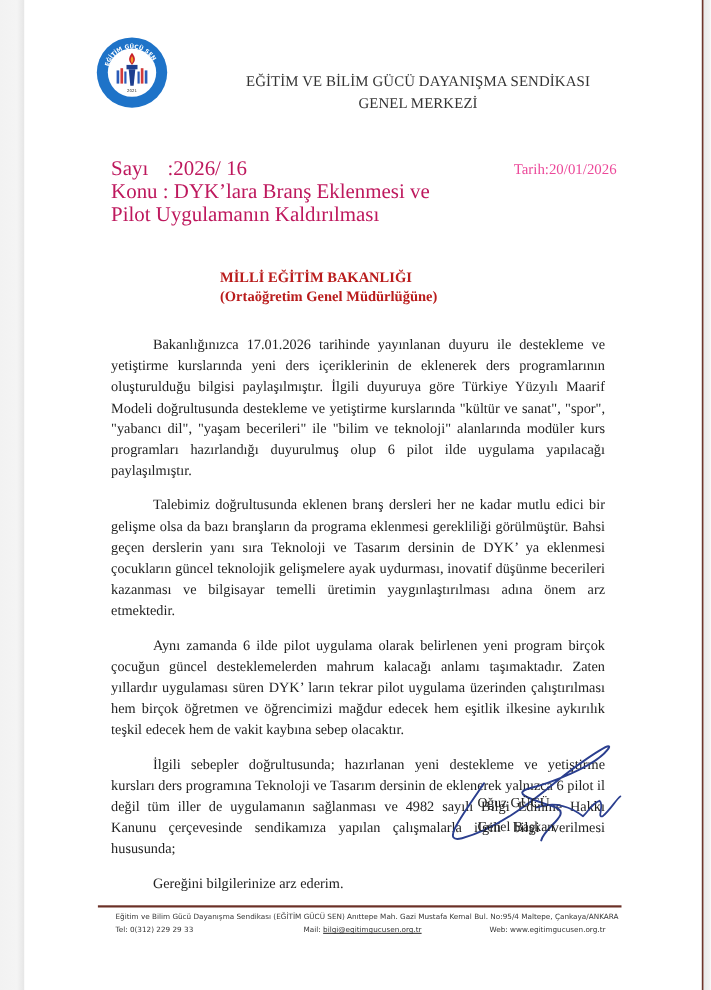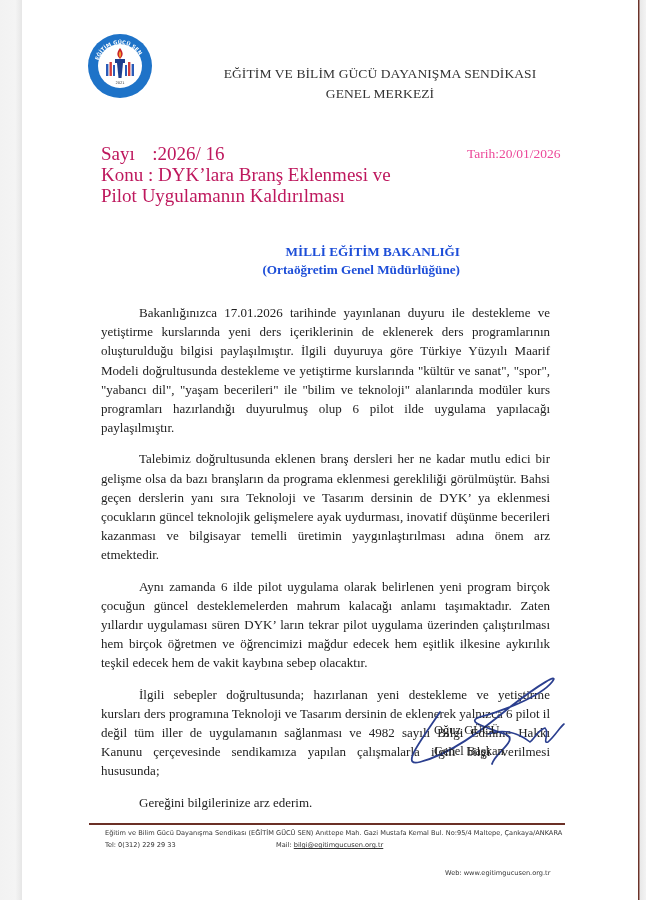--- a/index.html
+++ b/index.html
@@ -30,21 +30,21 @@
   }
 
   
   .meta { position: absolute; left: 101px; top: 143px; font-size: 19px; line-height: 21px; color: #be185d; }
   .meta .row { white-space: nowrap; }
   .date { position: absolute; left: 467px; top: 143px; font-size: 13.5px; line-height: 21px; color: #ec4899; }
 
   
   .recipient {
     position: absolute; left: 200px; top: 243px; width: 260px;
-    text-align: right; font-weight: bold; font-size: 13.2px; line-height: 18px; color: #1d4ed8;
+    text-align: left; font-weight: bold; font-size: 13.2px; line-height: 18px; color: #b91c1c;
   }
 
   
   .body-text {
     position: absolute; left: 89px; top: 291px; width: 473px;
     font-size: 13px; line-height: 19.2px; color: #222;
     text-align: justify;
   }
   .body-text p { margin: 12px; text-indent: 38px; }
   .body-text p.closing { text-indent: 38px; }
@@ -62,21 +62,21 @@
   }
   .footer {
     position: absolute; left: 105px; top: 827px; width: 480px;
     font-family: "DejaVu Sans", sans-serif; font-size: 6.6px; line-height: 12px; color: #333;
     white-space: nowrap;
   }
   .footer .line2 { position: relative; height: 12px; text-align: right; }
   .footer .tel { position: absolute; left: 0; }
   .footer .mail { position: absolute; left: 155px; padding-left: 16px; }
   .footer .mail a { color: #333; text-decoration: underline; }
-  .footer .web { position: absolute; left: 340px; margin-top: 28px; }
+  .footer .web { position: absolute; left: 340px; }
 </style>
 </head>
 <body>
 
 <div class="edge-left"></div>
 <div class="edge-right"></div>
 
 <div class="page">
 </div>
 

